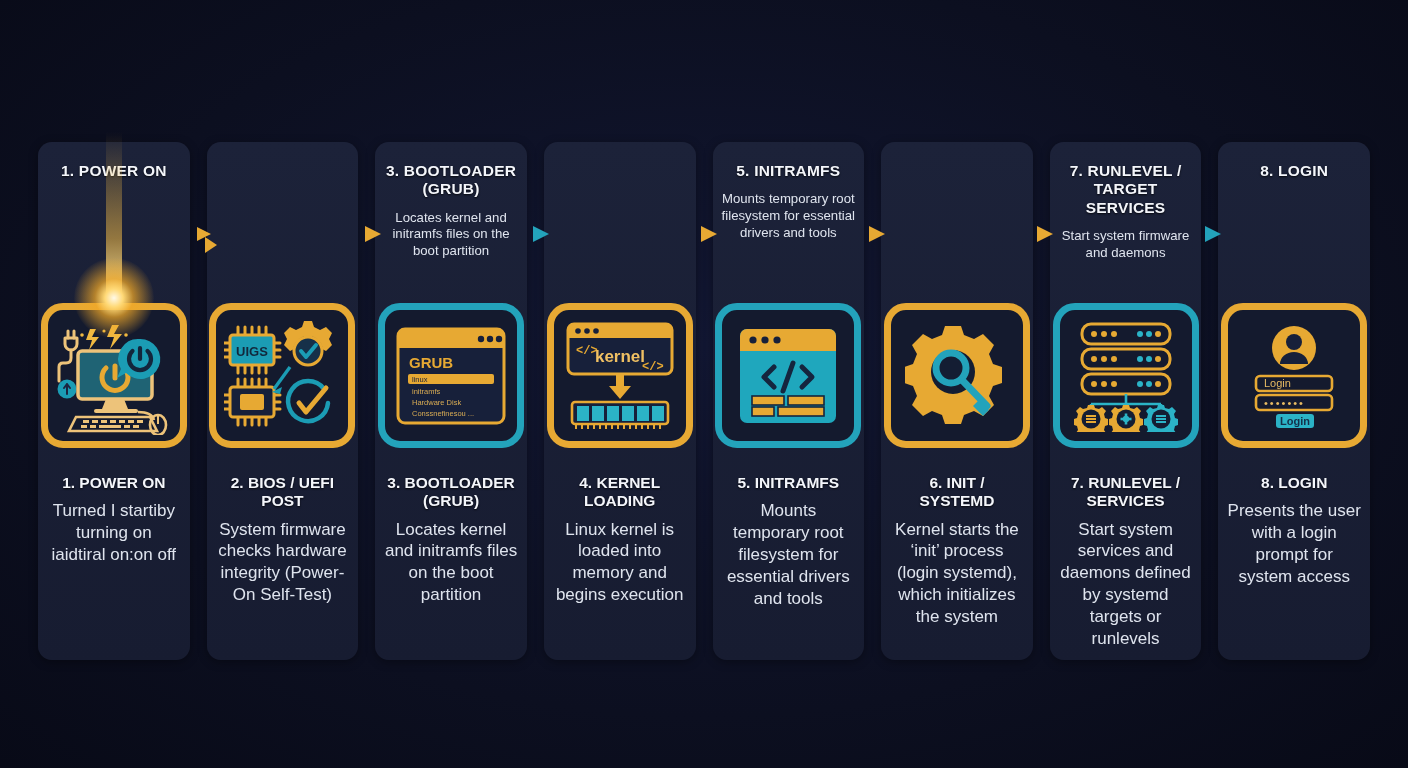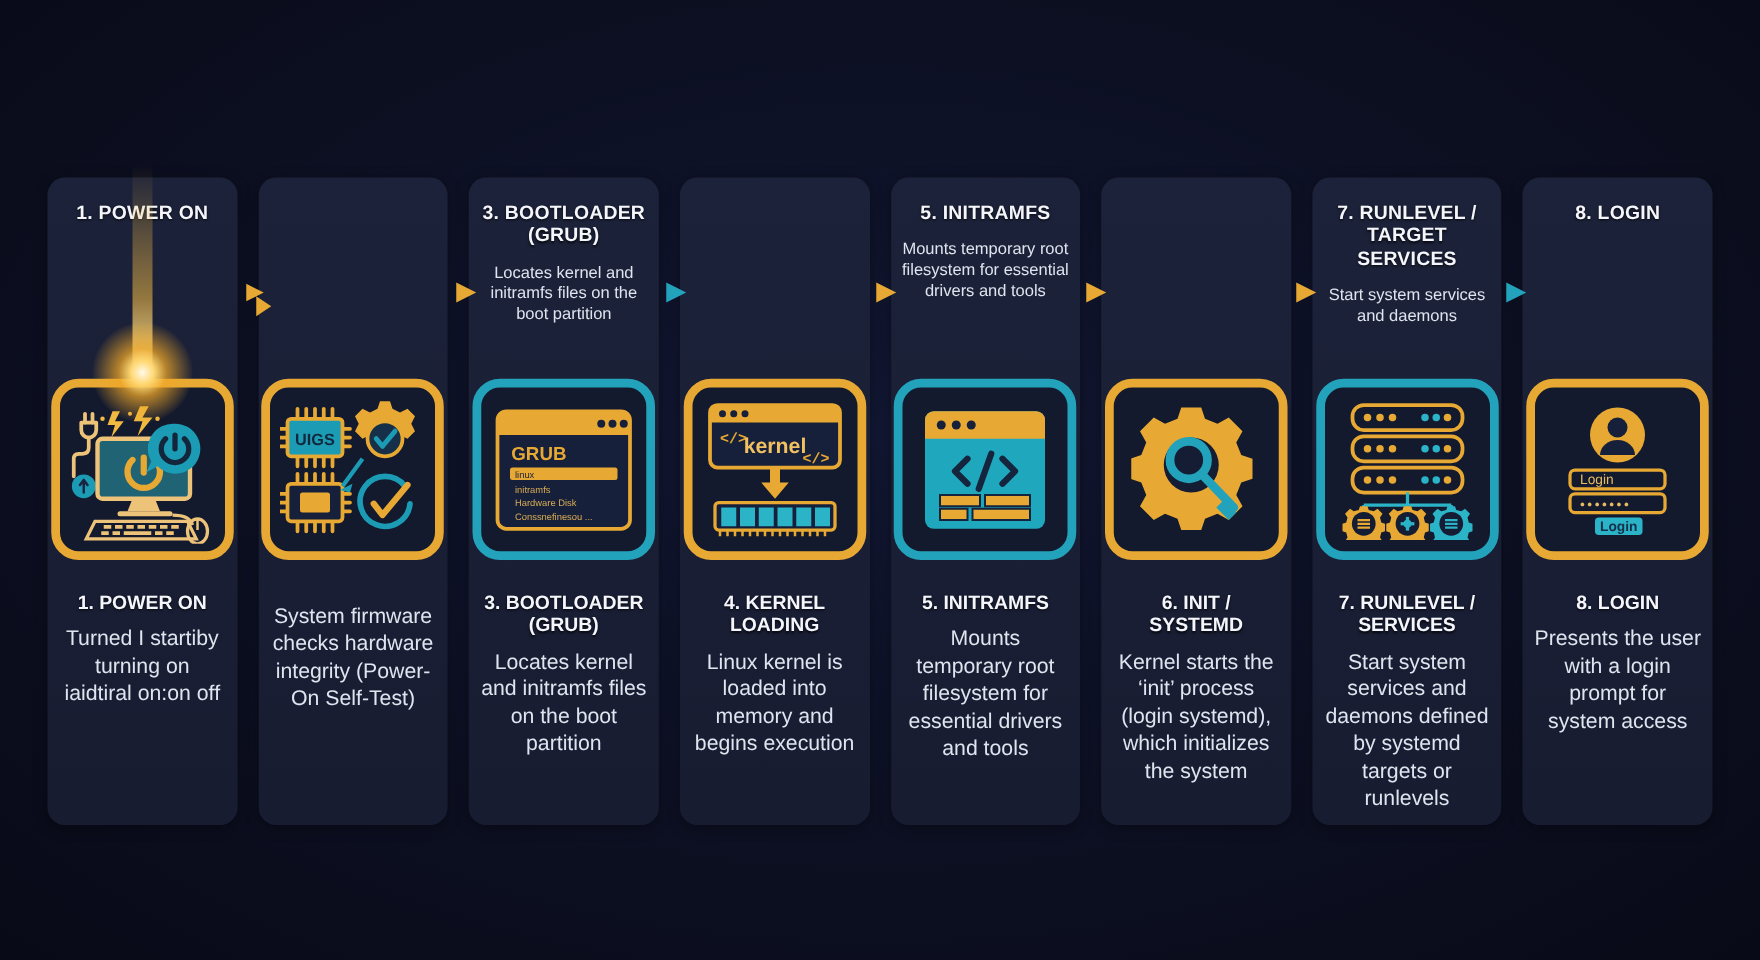--- a/index.html
+++ b/index.html
@@ -161,20 +161,21 @@
               <path d="M16 -14 A20 20 0 1 0 20 0" fill="none" stroke="#1b9cb4" stroke-width="4.5" stroke-linecap="round"></path>
               <path d="M-9 0 l7 9 l20 -24" fill="none" stroke="#e7a933" stroke-width="5" stroke-linecap="round" stroke-linejoin="round"></path>
             </g>
 
             <path d="M66 48 L50 70" stroke="#1b9cb4" stroke-width="3.4" fill="none"></path>
             <path d="M48 73 l10 -5 l-2 7 z" fill="#1b9cb4"></path>
           </svg>
         </div>
       </div>
       <div class="bottext">
+        <div class="btitle">2. BIOS / UEFI POST</div>
         <div class="bdesc">System firmware checks hardware integrity (Power-On Self-Test)</div>
       </div>
     </div>
 
     <div class="card">
       <div class="toptext">
         <div class="ttitle">3. BOOTLOADER (GRUB)</div>
         <div class="tdesc">Locates kernel and initramfs files on the boot partition</div>
       </div>
       <div class="iconwrap">
@@ -292,21 +293,21 @@
       </div>
       <div class="bottext">
         <div class="btitle">6. INIT / SYSTEMD</div>
         <div class="bdesc">Kernel starts the ‘init’ process (login systemd), which initializes the system</div>
       </div>
     </div>
 
     <div class="card">
       <div class="toptext">
         <div class="ttitle">7. RUNLEVEL / TARGET SERVICES</div>
-        <div class="tdesc">Start system services and daemons</div>
+        <div class="tdesc">Start system firmware and daemons</div>
       </div>
       <div class="iconwrap">
         <div class="tile cyan">
           <svg width="112" height="112" viewBox="0 0 112 112">
             <g fill="none" stroke="#e7a933" stroke-width="3">
               <rect x="12" y="4" width="88" height="20" rx="9"></rect>
               <rect x="12" y="29" width="88" height="20" rx="9"></rect>
               <rect x="12" y="54" width="88" height="20" rx="9"></rect>
             </g>
             <g fill="#e7a933">

